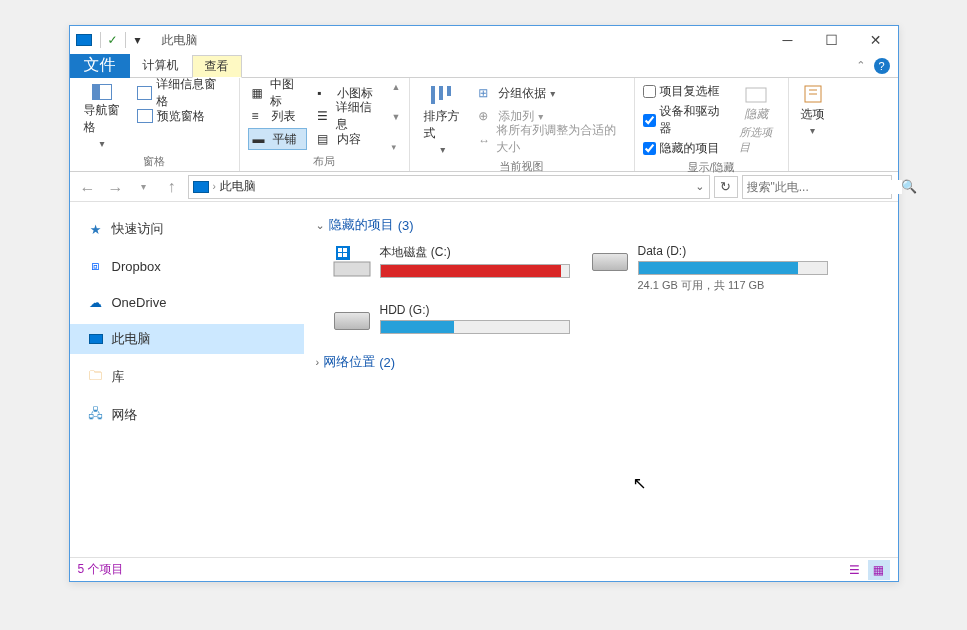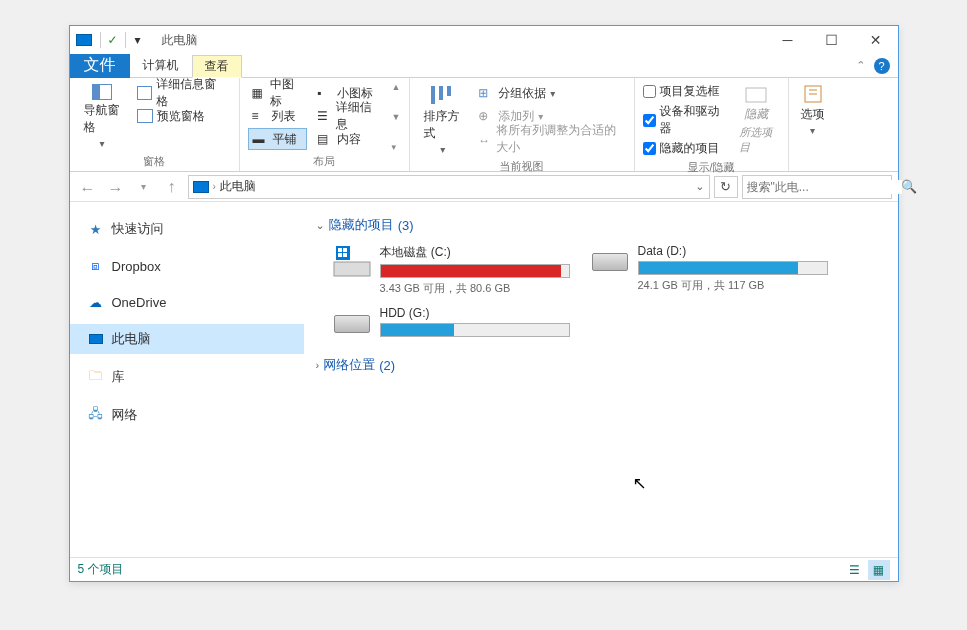--- a/index.html
+++ b/index.html
@@ -66,21 +66,21 @@
     .drive-icon { width: 40px; height: 36px; display: flex; align-items: center; justify-content: center; }
     .drive-info { flex: 1; }
     .drive-name { font-size: 12px; color: #333; margin-bottom: 3px; }
     .drive-bar { width: 190px; height: 14px; border: 1px solid #b0b0b0; background: #eee; margin-bottom: 3px; }
     .drive-fill { height: 100%; }
     .drive-fill.red { background: #d92626; }
     .drive-fill.blue { background: #26a0da; }
     .drive-stats { font-size: 11px; color: #666; }
     
     
-    .statusbar { height: 24px; border-top: 1px solid #e0e0e0; display: flex; align-items: center; padding: 0 8px; font-size: 12px; color: #0f766e; }
+    .statusbar { height: 24px; border-top: 1px solid #e0e0e0; display: flex; align-items: center; padding: 0 8px; font-size: 12px; color: #a21caf; }
     .statusbar-right { margin-left: auto; display: flex; gap: 2px; }
     .view-btn { width: 22px; height: 20px; display: flex; align-items: center; justify-content: center; }
     .view-btn.active { background: #cce4f7; }
     
     
     .cursor { position: absolute; left: 563px; top: 447px; font-size: 17px; color: #000; pointer-events:none; }
     
     
     .icon-pane { display: inline-block; width: 20px; height: 16px; border: 1px solid #5b8dc8; position: relative; }
     .icon-pane::before { content: ''; position: absolute; left: 0; top: 0; width: 7px; height: 100%; background: #5b8dc8; }
@@ -324,21 +324,20 @@
                 <rect x="11" y="4" width="4" height="4" fill="#fff"></rect>
                 <rect x="6" y="9" width="4" height="4" fill="#fff"></rect>
                 <rect x="11" y="9" width="4" height="4" fill="#fff"></rect>
               </svg>
           </div>
           <div class="drive-info">
             <div class="drive-name">本地磁盘 (C:)</div>
             <div class="drive-bar">
                 <div class="drive-fill red" style="width:96%;"></div>
               </div>
-            <div class="drive-stats">3.43 GB 可用，共 80.6 GB</div>
           </div>
         </div>
         <div class="drive">
           <div class="drive-icon">
               <span class="icon-hdd"></span>
             </div>
           <div class="drive-info">
             <div class="drive-name">Data (D:)</div>
             <div class="drive-bar">
                 <div class="drive-fill blue" style="width:85%;"></div>

